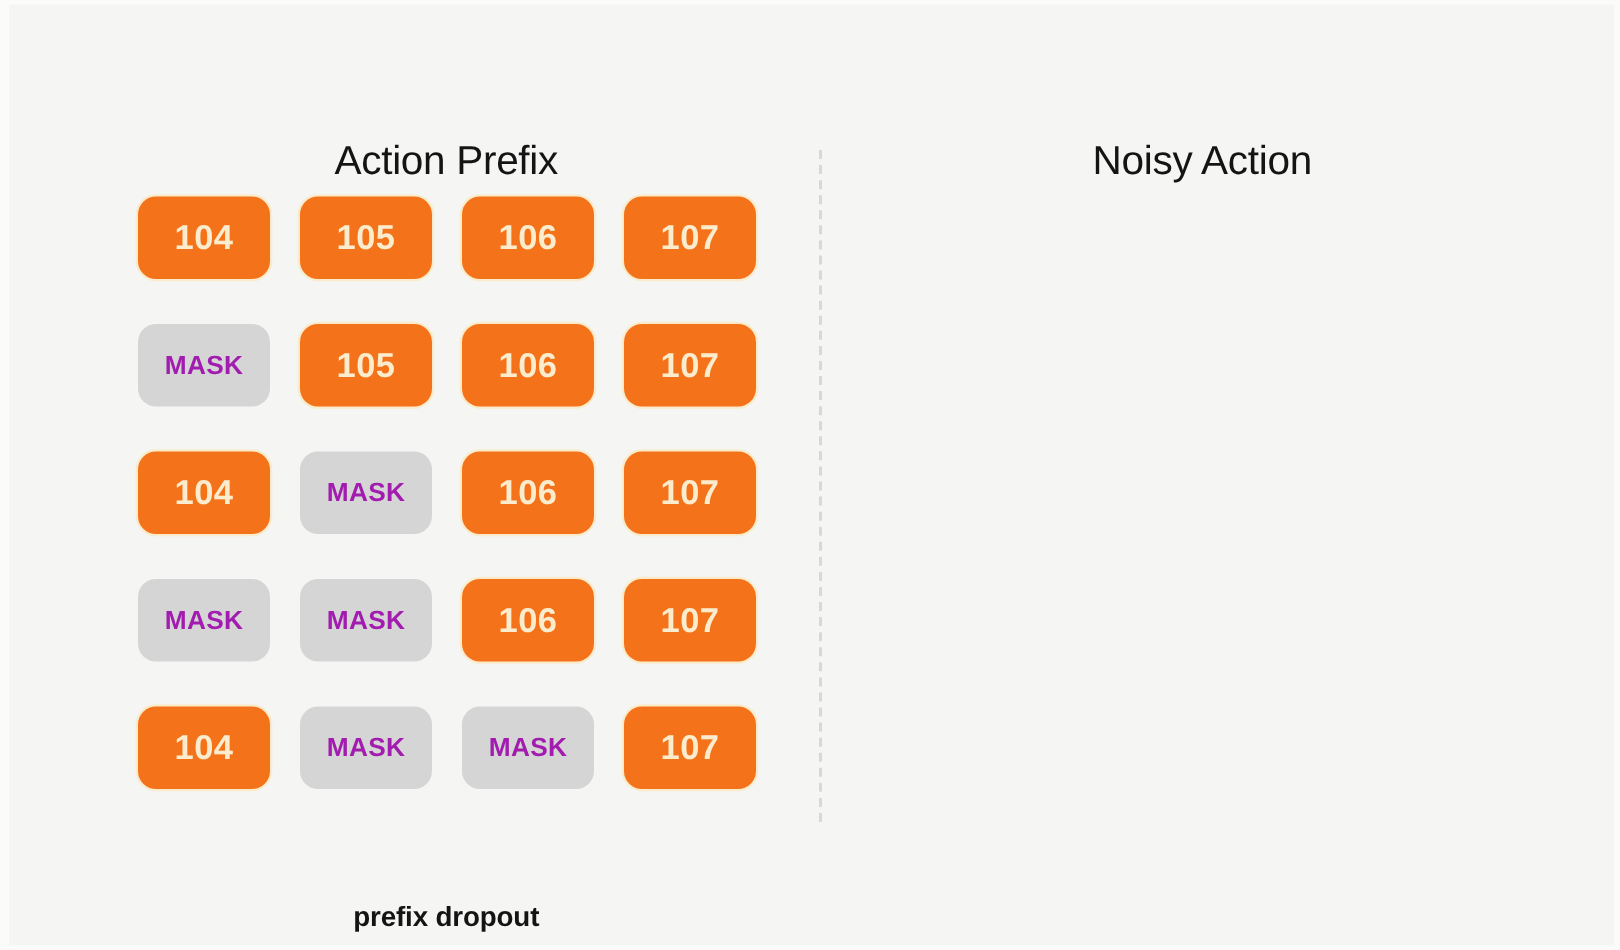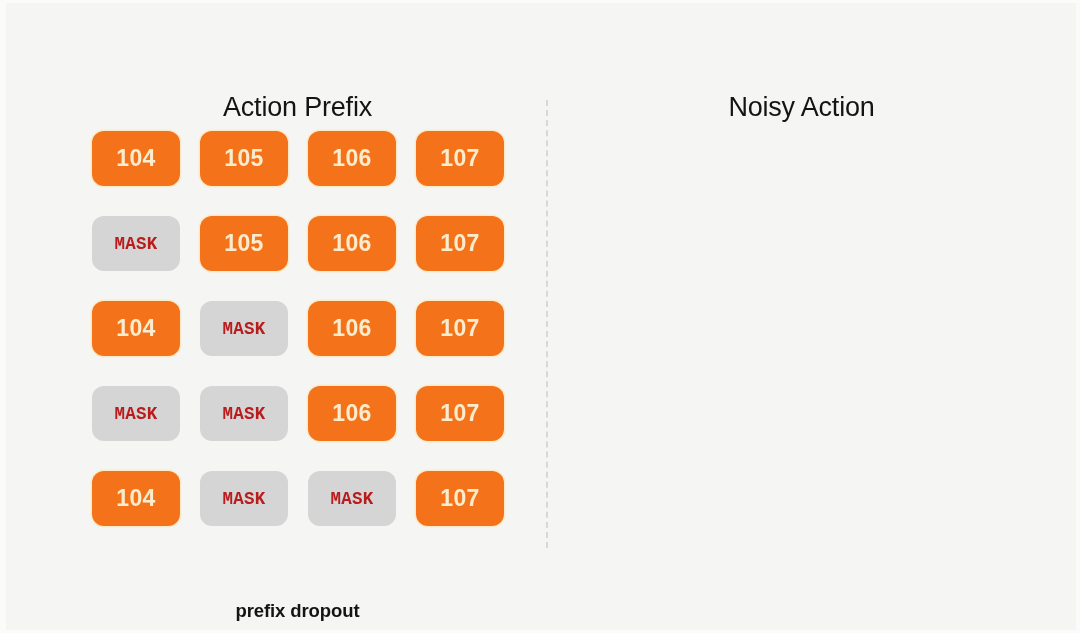--- a/index.html
+++ b/index.html
@@ -93,25 +93,24 @@
   .chip.token {
     background: #f4731a;
     color: #fbeccd;
     font-size: 23px;
     font-weight: bold;
     letter-spacing: 0.3px;
     box-shadow: 0 0 0 1.5px rgba(253, 225, 170, 0.55);
   }
   .chip.mask {
     background: #d5d5d5;
-    color: #b91c1c;
+    color: #a21caf;
     font-size: 17.5px;
     font-weight: bold;
     letter-spacing: 0.2px;
-    font-family: Liberation Mono, monospace;
   }
 
   
   .caption {
     position: absolute;
     top: 594px;
     left: 0;
     width: 100%;
     text-align: center;
     font-size: 18.5px;

